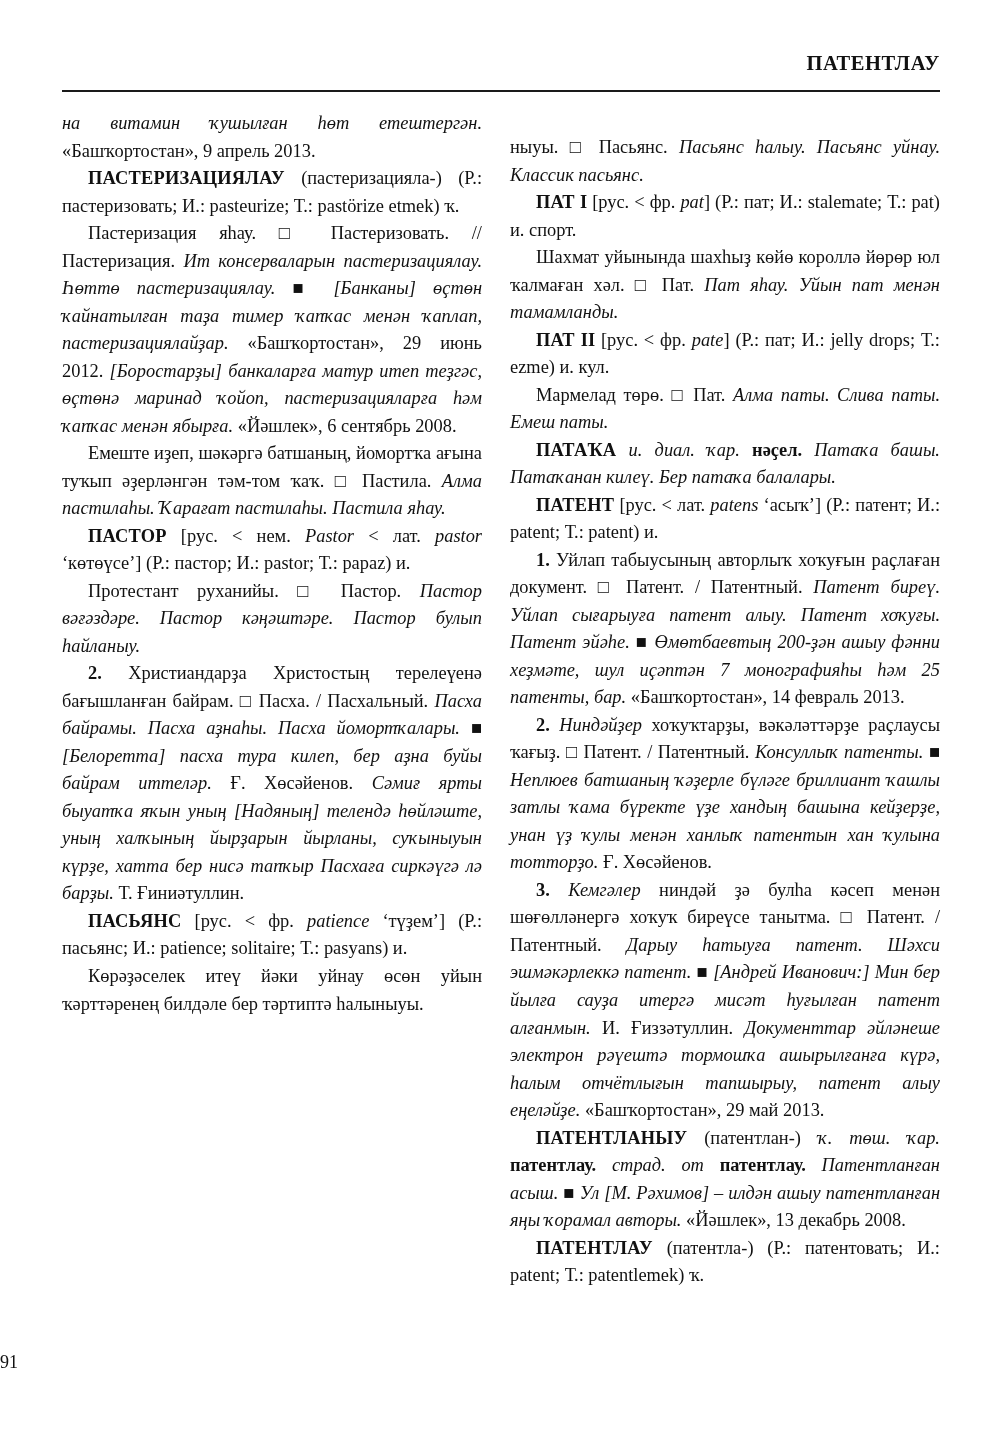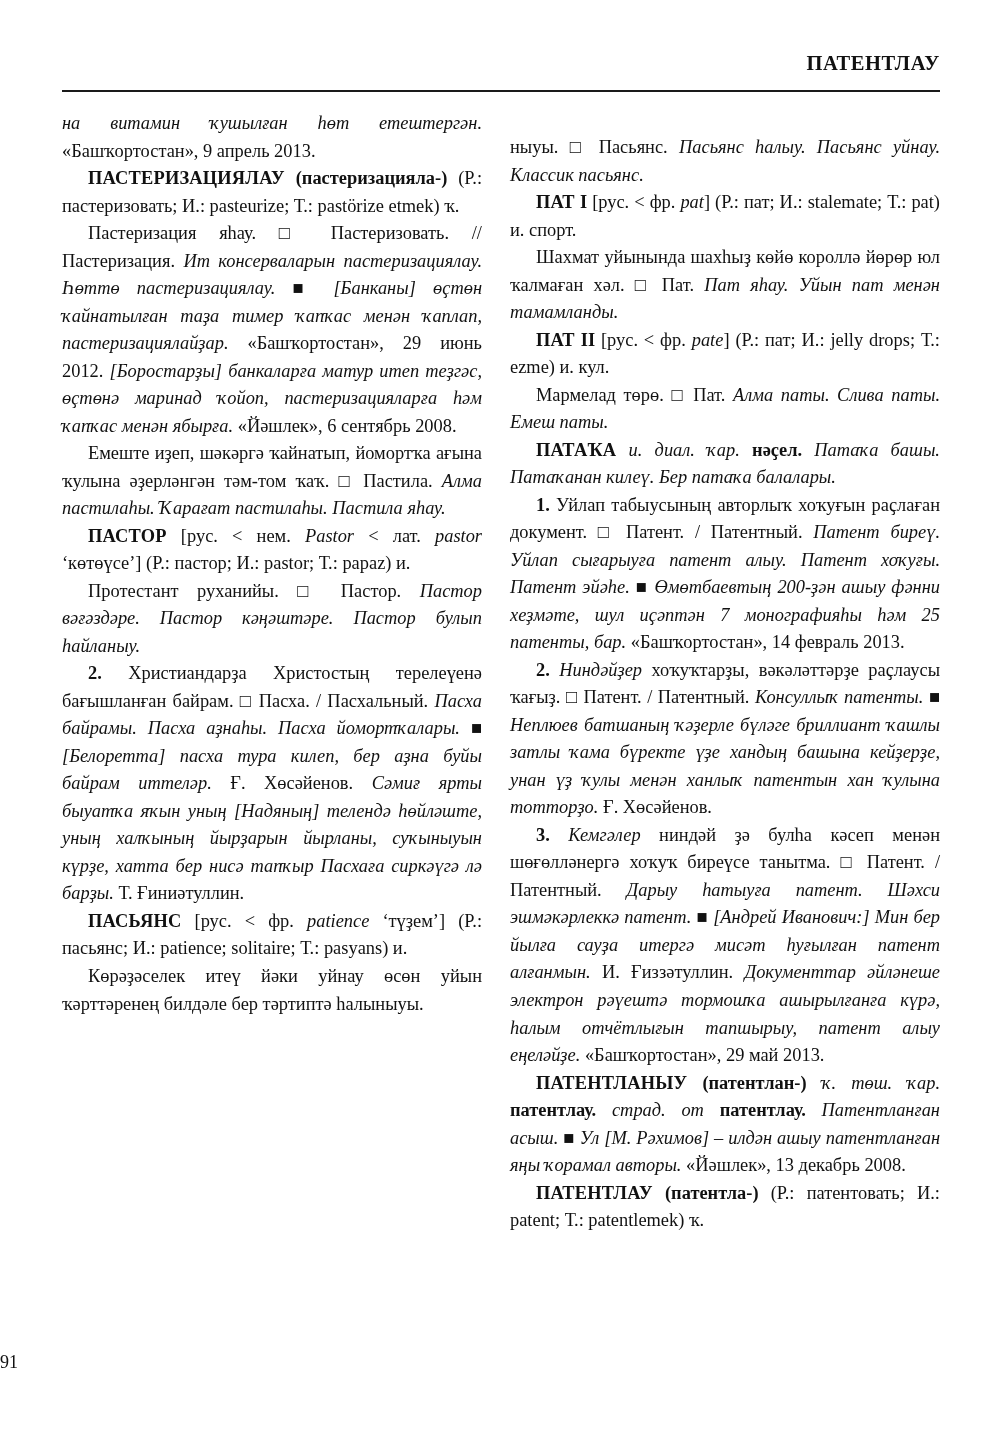--- a/index.html
+++ b/index.html
@@ -75,21 +75,21 @@
     text-indent: 0;
   }
   
   p.entry, p.para, p.cont { text-align: justify; }
 
   .hw {            
     font-weight: bold;
     letter-spacing: 0.2px;
   }
   .hwform {        
-    font-weight: bold;
+    font-weight: normal;
   }
   .b { font-weight: bold; }
   .i { font-style: italic; }
   .rom {           
     font-weight: bold;
   }
   .fsq {           
     font-style: normal;
     font-weight: normal;
   }
@@ -116,21 +116,21 @@
 
   <div class="columns">
 
     <div class="col left">
 
       <p class="cont"><span class="i">на витамин ҡушылған һөт етештергән.</span> <span>«Башҡортостан», 9 апрель 2013.</span></p>
 
       <p class="entry"><span class="hw">ПАСТЕРИЗАЦИЯЛАУ</span> <span class="hwform">(пастеризацияла-)</span> <span>(Р.: пастеризовать; И.: pasteurize; Т.: pastörize etmek) ҡ.</span></p>
       <p class="entry"><span>Пастеризация яһау.</span> <span>□ Пастеризовать. // Пастеризация.</span> <span class="i">Ит консерваларын пастеризациялау. Һөттө пастеризациялау.</span> <span class="fsq">■</span> <span class="i">[Банканы] өҫтөн ҡайнатылған таҙа тимер ҡапҡас менән ҡаплап, пастеризациялайҙар.</span> <span>«Башҡортостан», 29 июнь 2012.</span> <span class="i">[Боростарҙы] банкаларға матур итеп теҙгәс, өҫтөнә маринад ҡойоп, пастеризацияларға һәм ҡапҡас менән ябырға.</span> <span>«Йәшлек», 6 сентябрь 2008.</span></p>
 
-      <p class="entry"><span>Емеште иҙеп, шәкәргә ҡайнатып, йомортҡа ағына ҡулына әҙерләнгән тәм-том ҡаҡ.</span> <span>□ Пастила.</span> <span class="i">Алма пастилаһы. Ҡарағат пастилаһы. Пастила яһау.</span></p>
+      <p class="entry"><span>Емеште иҙеп, шәкәргә батшаның, йомортҡа ағына туҡып әҙерләнгән тәм-том ҡаҡ.</span> <span>□ Пастила.</span> <span class="i">Алма пастилаһы. Ҡарағат пастилаһы. Пастила яһау.</span></p>
 
       <p class="entry"><span class="hw">ПАСТОР</span> [рус. &lt; нем. <span class="i">Pastor</span> &lt; лат. <span class="i">pastor</span> ‘көтөүсе’] <span>(Р.: пастор; И.: pastor; Т.: papaz) и.</span></p>
       <p class="entry"><span>Протестант руханийы.</span> <span>□ Пастор.</span> <span class="i">Пастор вәғәздәре. Пастор кәңәштәре. Пастор булып һайланыу.</span></p>
 
       <p class="entry"><span class="num">2.</span> <span>Христиандарҙа Христостың терелеүенә бағышланған байрам.</span> <span>□ Пасха. / Пасхальный.</span> <span class="i">Пасха байрамы. Пасха аҙнаһы. Пасха йомортҡалары.</span> <span class="fsq">■</span> <span class="i">[Белоретта] пасха тура килеп, бер аҙна буйы байрам иттеләр.</span> <span>Ғ. Хөсәйенов.</span> <span class="i">Сәмиғ ярты быуатҡа яҡын уның [Надяның] телендә һөйләште, уның халҡының йырҙарын йырланы, суҡыныуын күрҙе, хатта бер нисә тапҡыр Пасхаға сиркәүгә лә барҙы.</span> <span>Т. Ғиниәтуллин.</span></p>
 
       <p class="entry"><span class="hw">ПАСЬЯНС</span> [рус. &lt; фр. <span class="i">patience</span> ‘түҙем’] <span>(Р.: пасьянс; И.: patience; solitaire; Т.: pasyans) и.</span></p>
       <p class="entry"><span>Көрәҙәселек итеү йәки уйнау өсөн уйын ҡәрттәренең билдәле бер тәртиптә һалыныуы.</span></p>
 
     </div>
@@ -140,20 +140,21 @@
       <p class="cont"><span>ныуы.</span> <span>□ Пасьянс.</span> <span class="i">Пасьянс һалыу. Пасьянс уйнау. Классик пасьянс.</span></p>
 
       <p class="entry"><span class="hw">ПАТ</span>&nbsp;<span class="rom">I</span> [рус. &lt; фр. <span class="i">pat</span>] <span>(Р.: пат; И.: stalemate; Т.: pat) и. спорт.</span></p>
       <p class="entry"><span>Шахмат уйынында шахһыҙ көйө короллә йөрөр юл ҡалмаған хәл.</span> <span>□ Пат.</span> <span class="i">Пат яһау. Уйын пат менән тамамланды.</span></p>
 
       <p class="entry"><span class="hw">ПАТ</span> <span class="rom">II</span> [рус. &lt; фр. <span class="i">pate</span>] <span>(Р.: пат; И.: jelly drops; Т.: ezme) и. кул.</span></p>
       <p class="entry"><span>Мармелад төрө.</span> <span>□ Пат.</span> <span class="i">Алма паты. Слива паты. Емеш паты.</span></p>
 
       <p class="entry"><span class="hw">ПАТАҠА</span> <span class="i">и. диал. ҡар.</span> <span class="b">нәҫел.</span> <span class="i">Патаҡа башы. Патаҡанан килеү. Бер патаҡа балалары.</span></p>
 
+      <p class="entry"><span class="hw">ПАТЕНТ</span> [рус. &lt; лат. <span class="i">patens</span>&nbsp;‘асыҡ’] <span>(Р.: патент; И.: patent; Т.: patent) и.</span></p>
       <p class="entry"><span class="num">1.</span> <span>Уйлап табыусының авторлыҡ хоҡуғын раҫлаған документ.</span> <span>□ Патент. / Патентный.</span> <span class="i">Патент биреү. Уйлап сығарыуға патент алыу. Патент хоҡуғы. Патент эйәһе.</span> <span class="fsq">■</span> <span class="i">Өмөтбаевтың 200-ҙән ашыу фәнни хеҙмәте, шул иҫәптән 7 монографияһы һәм 25 патенты, бар.</span> <span>«Башҡортостан», 14 февраль 2013.</span></p>
       <p class="entry"><span class="num">2.</span> <span class="i">Ниндәйҙер</span> <span>хоҡуҡтарҙы, вәкәләттәрҙе раҫлаусы ҡағыҙ.</span> <span>□ Патент. / Патентный.</span> <span class="i">Консуллыҡ патенты.</span> <span class="fsq">■</span> <span class="i">Неплюев батшаның ҡәҙерле бүләге бриллиант ҡашлы затлы ҡама бүректе үҙе хандың башына кейҙерҙе, унан үҙ ҡулы менән ханлыҡ патентын хан ҡулына тотторҙо.</span> <span>Ғ. Хөсәйенов.</span></p>
       <p class="entry"><span class="num">3.</span> <span class="i">Кемгәлер</span> <span>ниндәй ҙә булһа кәсеп менән шөғөлләнергә хоҡуҡ биреүсе танытма.</span> <span>□ Патент. / Патентный.</span> <span class="i">Дарыу һатыуға патент. Шәхси эшмәкәрлеккә патент.</span> <span class="fsq">■</span> <span class="i">[Андрей Иванович:] Мин бер йылға сауҙа итергә мисәт һуғылған патент алғанмын.</span> <span>И. Ғиззәтуллин.</span> <span class="i">Документтар әйләнеше электрон рәүештә тормошҡа ашырылғанға күрә, һалым отчётлығын тапшырыу, патент алыу еңеләйҙе.</span> <span>«Башҡортостан», 29 май 2013.</span></p>
 
       <p class="entry"><span class="hw">ПАТЕНТЛАНЫУ</span> <span class="hwform">(патентлан-)</span> <span class="i">ҡ. төш. ҡар.</span> <span class="b">патентлау.</span> <span class="i">страд. от</span> <span class="b">патентлау.</span> <span class="i">Патентланған асыш.</span> <span class="fsq">■</span> <span class="i">Ул [М. Рәхимов] – илдән ашыу патентланған яңы ҡорамал авторы.</span> <span>«Йәшлек», 13 декабрь 2008.</span></p>
 
       <p class="entry"><span class="hw">ПАТЕНТЛАУ</span> <span class="hwform">(патентла-)</span> <span>(Р.: патентовать; И.: patent; Т.: patentlemek) ҡ.</span></p>
 
     </div>
   </div>

